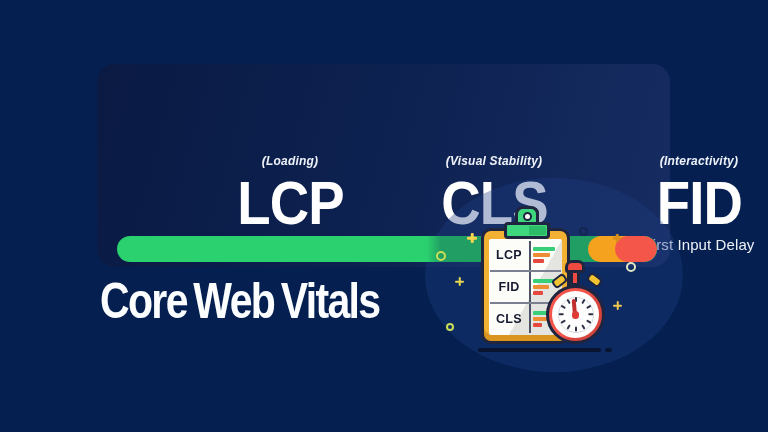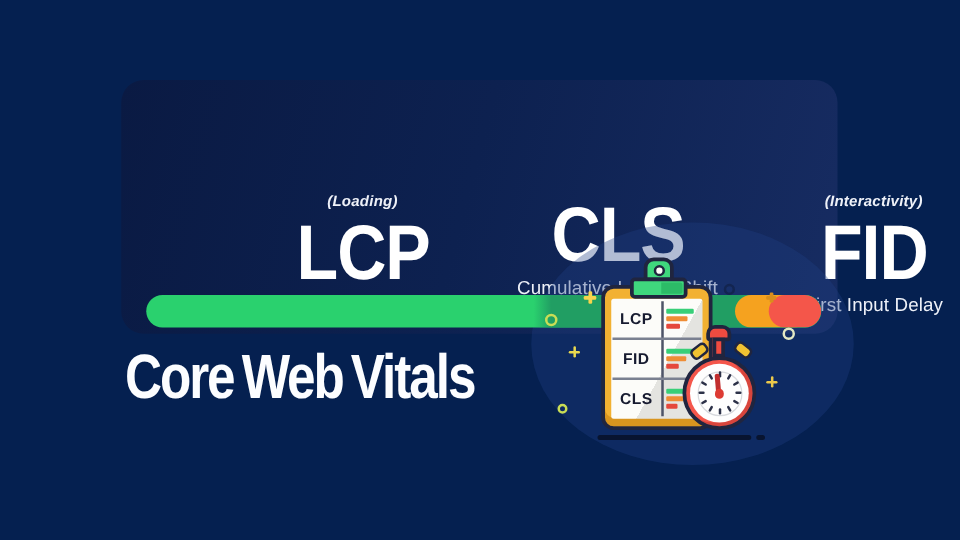--- a/index.html
+++ b/index.html
@@ -90,20 +90,21 @@
 
 <div class="stage">
 
   <div class="panel">
     <div class="metric-col c1">
       <div class="metric-category">(Loading)</div>
       <div class="metric-acronym">LCP</div>
       <div class="metric-name">Largest Contentful Paint</div>
     </div>
     <div class="metric-col c2">
+      <div class="metric-category">(Visual Stability)</div>
       <div class="metric-acronym">CLS</div>
       <div class="metric-name">Cumulative Layout Shift</div>
     </div>
     <div class="metric-col c3">
       <div class="metric-category">(Interactivity)</div>
       <div class="metric-acronym">FID</div>
       <div class="metric-name">First Input Delay</div>
     </div>
   </div>
 

